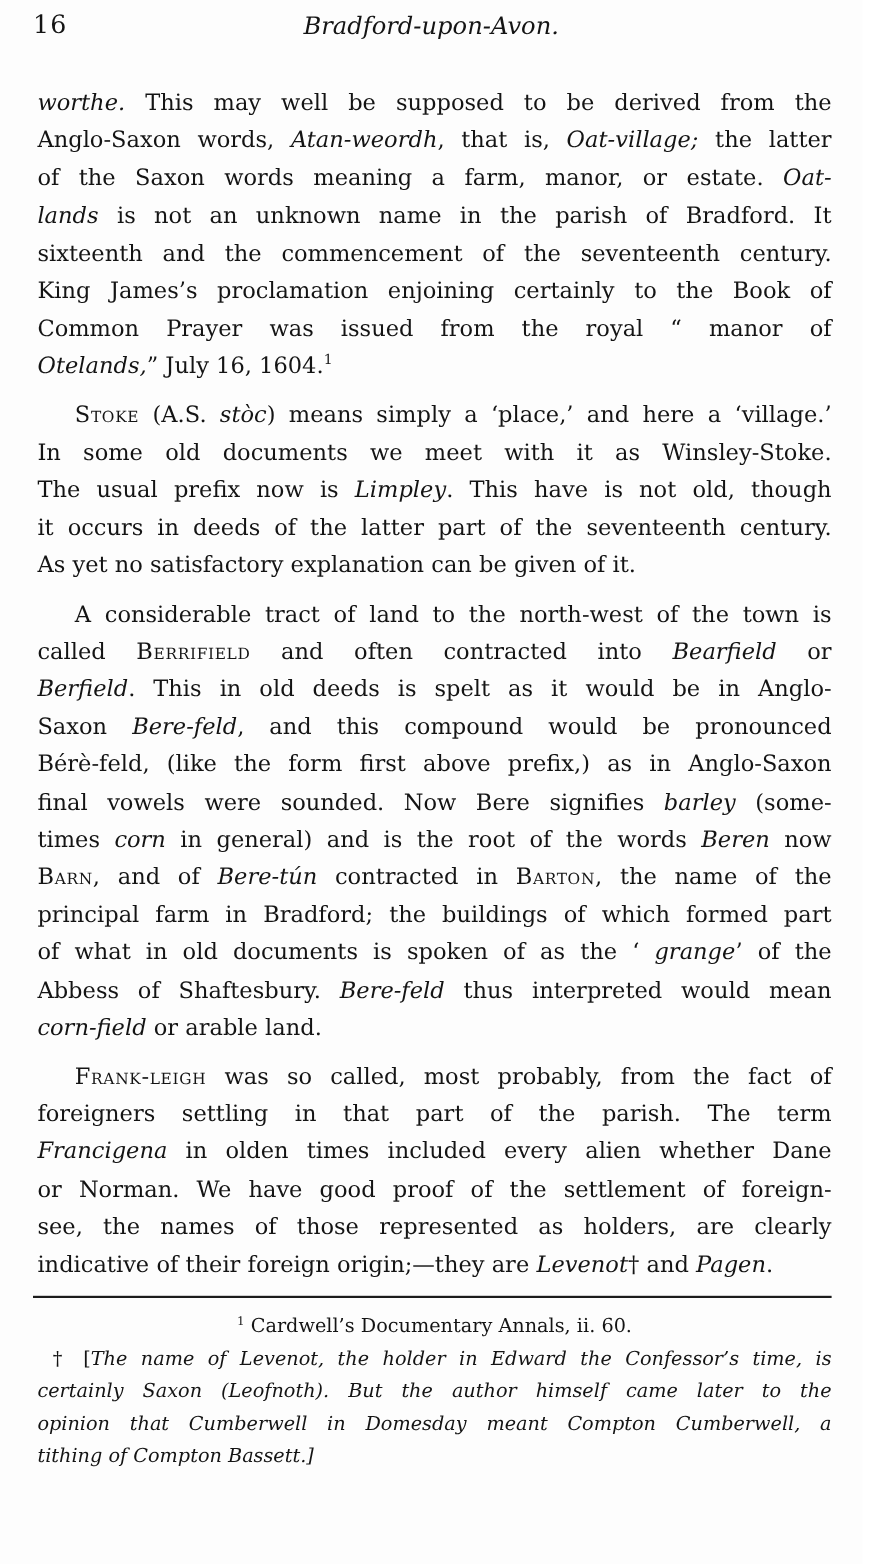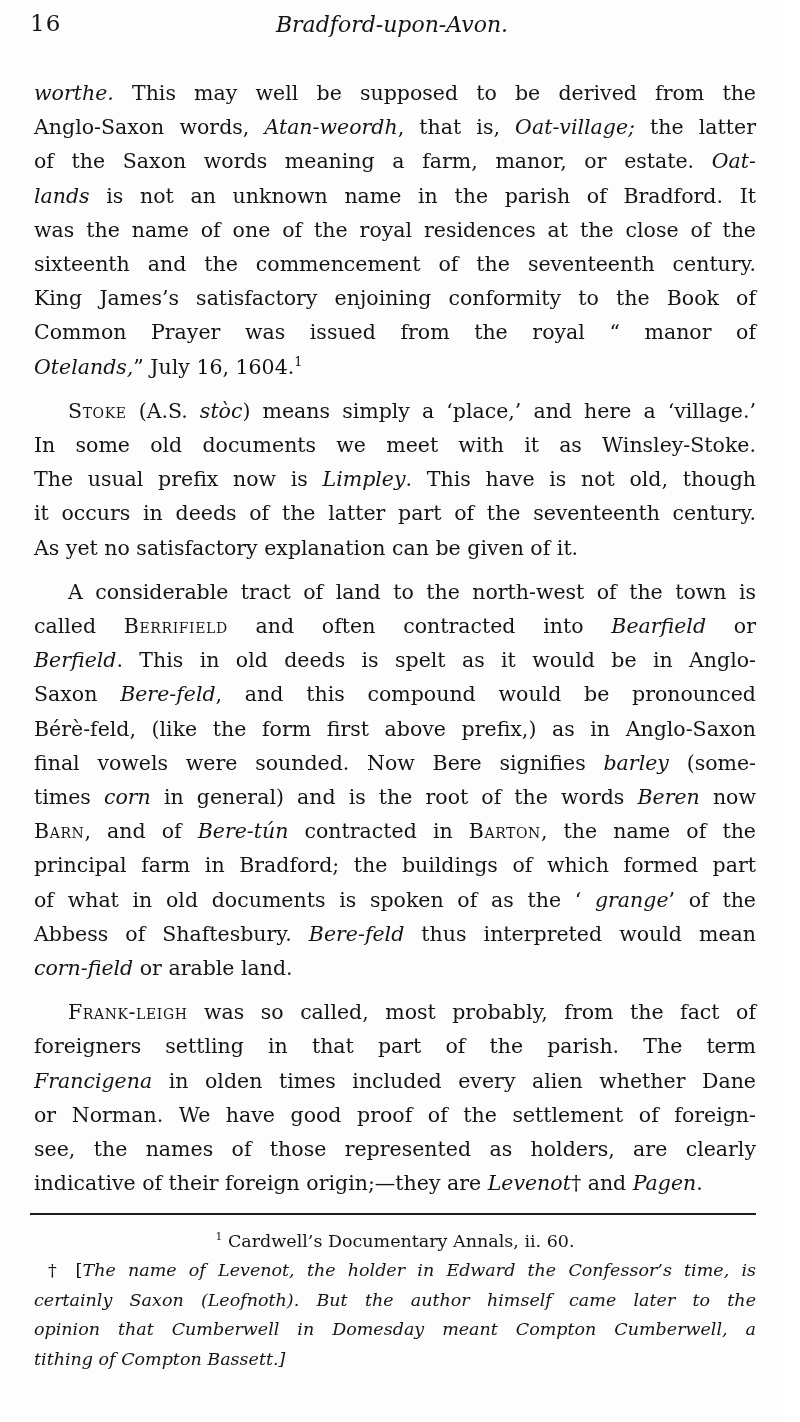--- a/index.html
+++ b/index.html
@@ -59,23 +59,22 @@
     <span class="page-number">16</span>
     <span class="running-title">Bradford-upon-Avon.</span>
   </div>
 
   <div class="body-text">
       <div class="para">
         <div class="line"><span class="seg-i">worthe.</span><span class="seg-n"> This may well be supposed to be derived from the</span></div>
         <div class="line"><span class="seg-n">Anglo-Saxon words, </span><span class="seg-i">Atan-weordh</span><span class="seg-n">, that is, </span><span class="seg-i">Oat-village;</span><span class="seg-n"> the latter</span></div>
         <div class="line"><span class="seg-n">of the Saxon words meaning a farm, manor, or estate. </span><span class="seg-i">Oat-</span></div>
         <div class="line"><span class="seg-i">lands</span><span class="seg-n"> is not an unknown name in the parish of Bradford.  It</span></div>
-        <div class="line"><span class="seg-n">was the name of one of the royal residences at the close of the</span></div>
         <div class="line"><span class="seg-n">sixteenth and the commencement of the seventeenth century.</span></div>
-        <div class="line"><span class="seg-n">King James’s satisfactory enjoining conformity to the Book of</span></div>
+        <div class="line"><span class="seg-n">King James’s proclamation enjoining certainly to the Book of</span></div>
         <div class="line"><span class="seg-n">Common Prayer was issued from the royal “ manor of</span></div>
         <div class="line last"><span class="seg-i">Otelands,</span><span class="seg-n">” July 16, 1604.</span><span class="seg-sup">1</span></div>
       </div>
       <div class="para indent">
         <div class="line"><span class="seg-sc">Stoke</span><span class="seg-n"> (A.S. </span><span class="seg-i">stòc</span><span class="seg-n">) means simply a ‘place,’ and here a ‘village.’</span></div>
         <div class="line"><span class="seg-n">In some old documents we meet with it as Winsley-Stoke.</span></div>
         <div class="line"><span class="seg-n">The usual prefix now is </span><span class="seg-i">Limpley</span><span class="seg-n">.  This have is not old, though</span></div>
         <div class="line"><span class="seg-n">it occurs in deeds of the latter part of the seventeenth century.</span></div>
         <div class="line last"><span class="seg-n">As yet no satisfactory explanation can be given of it.</span></div>
       </div>

